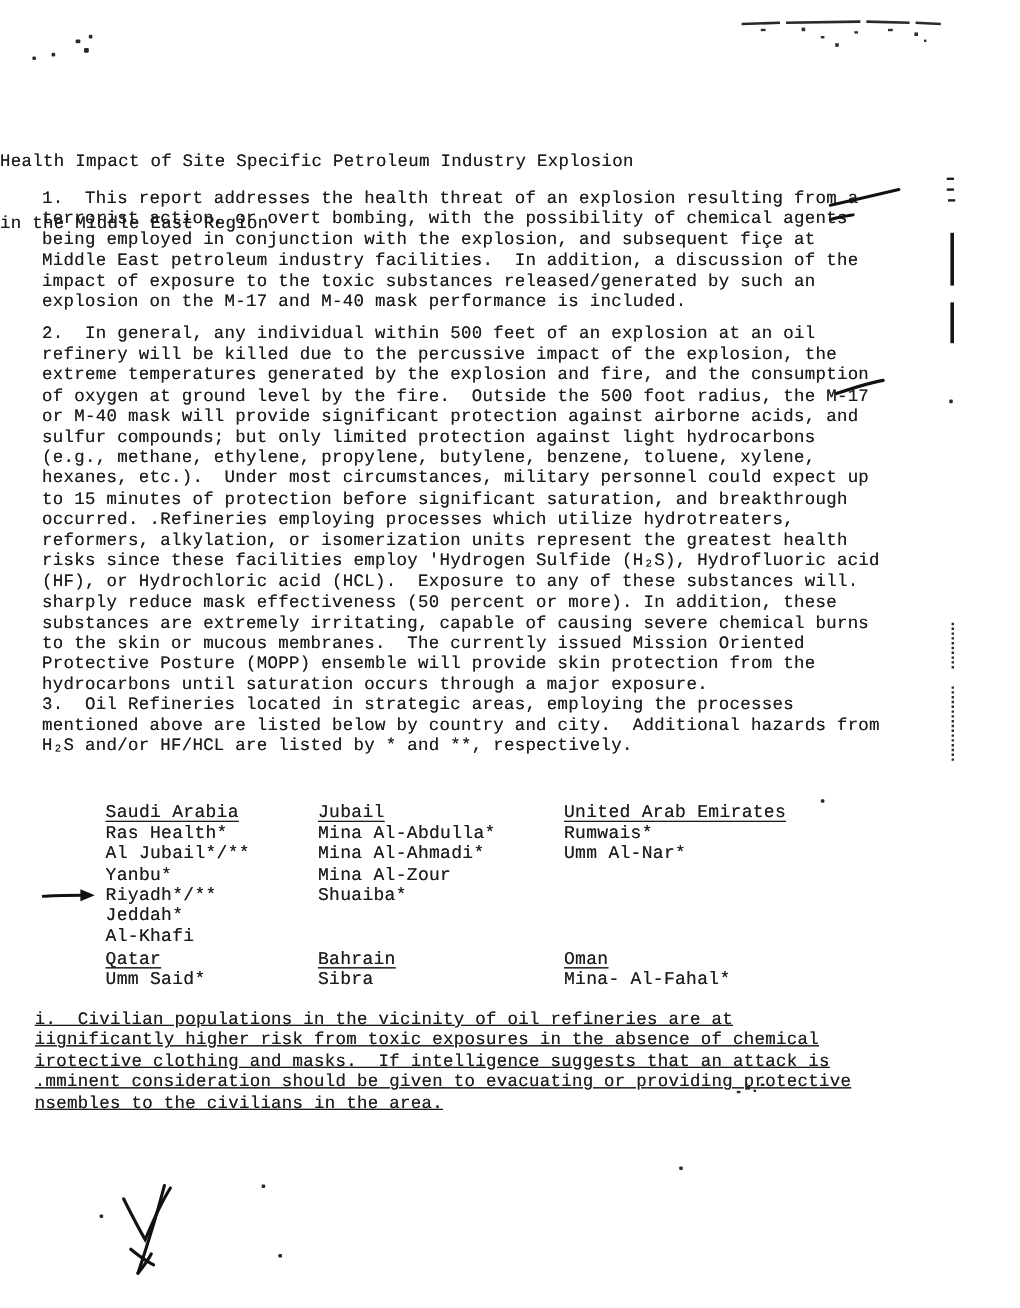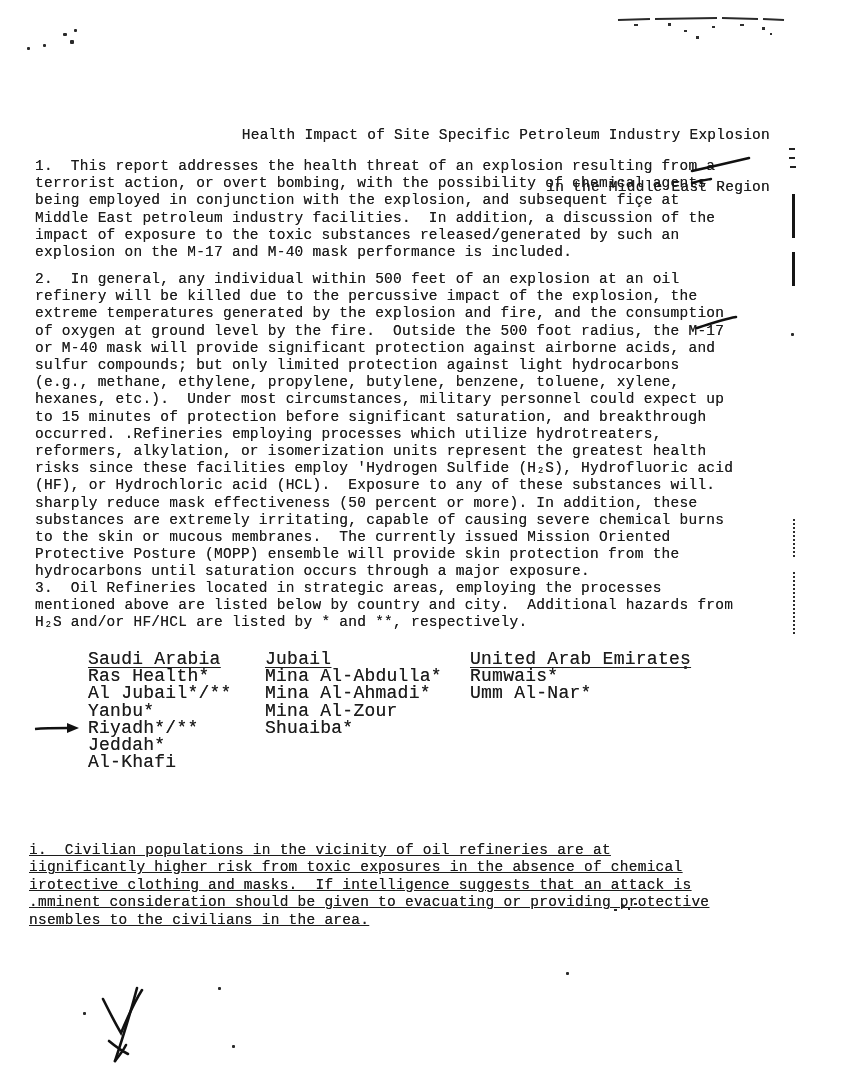--- a/index.html
+++ b/index.html
@@ -13,27 +13,27 @@
   }
   .txt{
     position:absolute;
     font-size:14.5px;
     line-height:17.2px;
     letter-spacing:.25px;
     white-space:pre-wrap;
     margin:0;
     text-shadow:0 0 .5px rgba(0,0,0,.65);
   }
-  .title{left:0;top:93px;width:770px;text-align:right;}
+  .title{left:0;top:93px;width:770px;text-align:left;}
   .p1{left:35px;top:158px;width:780px;}
   .p2{left:35px;top:271px;width:790px;}
   .p3{left:35px;top:580px;width:790px;}
   .p4{left:29px;top:842px;width:790px;line-height:17.4px;text-decoration:underline;}
-  .rtable{position:absolute;font-size:18px;letter-spacing:.25px;line-height:17.2px;
-          text-shadow:0 0 .5px rgba(0,0,0,.65);}
+  .rtable{position:absolute;font-size:15px;letter-spacing:.25px;line-height:17.2px;
+          text-shadow:0 0 .5px rgba(0,0,0,.65);margin-top:18px;}
   .tcol{position:absolute;top:0;white-space:nowrap;}
   .thead{text-decoration:underline;text-underline-offset:3px;}
   .t1{left:88px;top:651px;width:720px;height:120px;}
   .t2{left:88px;top:773px;width:720px;height:40px;}
   .riyadh-arrow{position:absolute;left:-55px;top:69px;width:50px;height:16px;}
   .mark{position:absolute;}
   .dot{position:absolute;width:3px;height:3px;background:#2a2a2a;border-radius:1px;}
   .mbar{position:absolute;width:3px;background:#151515;}
   .mdash{position:absolute;width:6px;height:2px;background:#222;}
   .dotbar{position:absolute;width:0;border-left:2px dotted #2b2b2b;}
@@ -155,20 +155,34 @@
       <div>Shuaiba*</div>
     </div>
     <div class="tcol" style="left:382px;">
       <div class="thead">United Arab Emirates</div>
       <div>Rumwais*</div>
       <div>Umm Al-Nar*</div>
     </div>
   </div>
   <div class="dot" style="left:684px;top:666px;"></div>
 
+  <div class="rtable t2">
+    <div class="tcol" style="left:0;">
+      <div class="thead">Qatar</div>
+      <div>Umm Said*</div>
+    </div>
+    <div class="tcol" style="left:177px;">
+      <div class="thead">Bahrain</div>
+      <div>Sibra</div>
+    </div>
+    <div class="tcol" style="left:382px;">
+      <div class="thead">Oman</div>
+      <div>Mina- Al-Fahal*</div>
+    </div>
+  </div>
 
   <div class="mark" style="left:612px;top:900px;width:30px;height:14px;">
     <svg width="30" height="14" viewBox="0 0 30 14">
       <g fill="#2a2a2a">
         <rect x="2" y="9" width="3" height="2"></rect>
           <rect x="10" y="5" width="3" height="3"></rect>
         <rect x="16" y="8" width="2" height="2"></rect>
           <rect x="22" y="3" width="3" height="2"></rect>
       </g>
     </svg>

